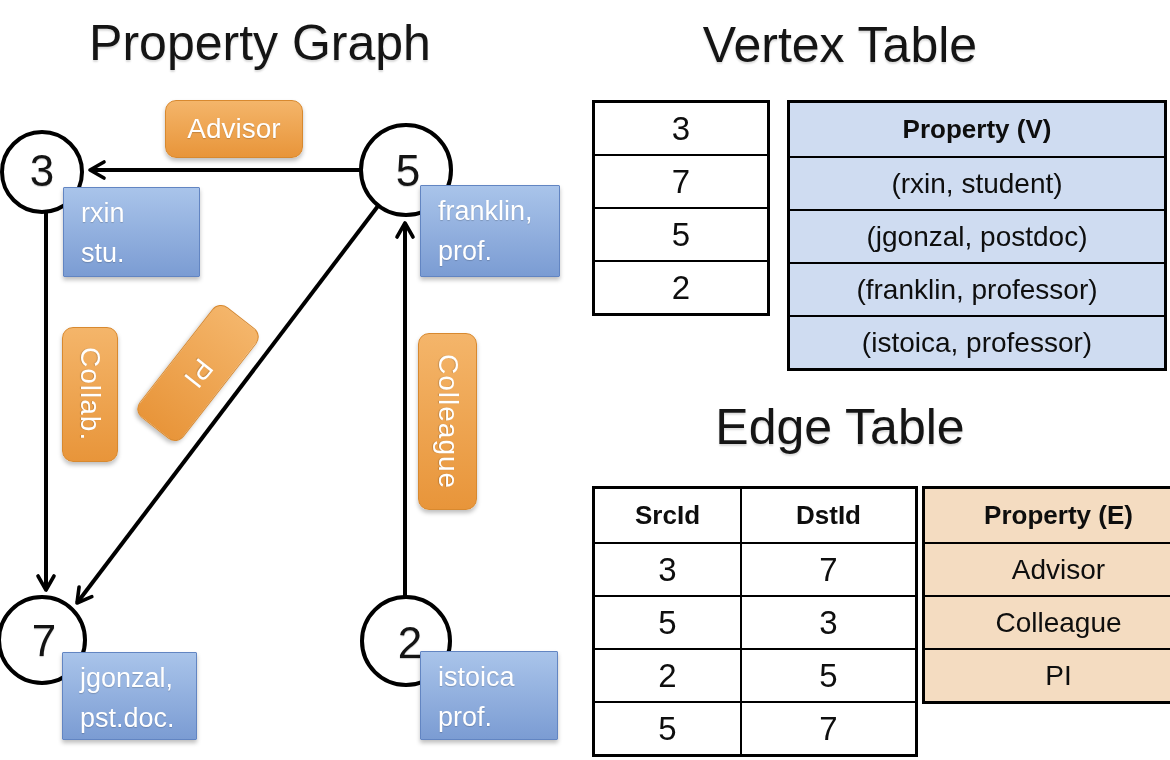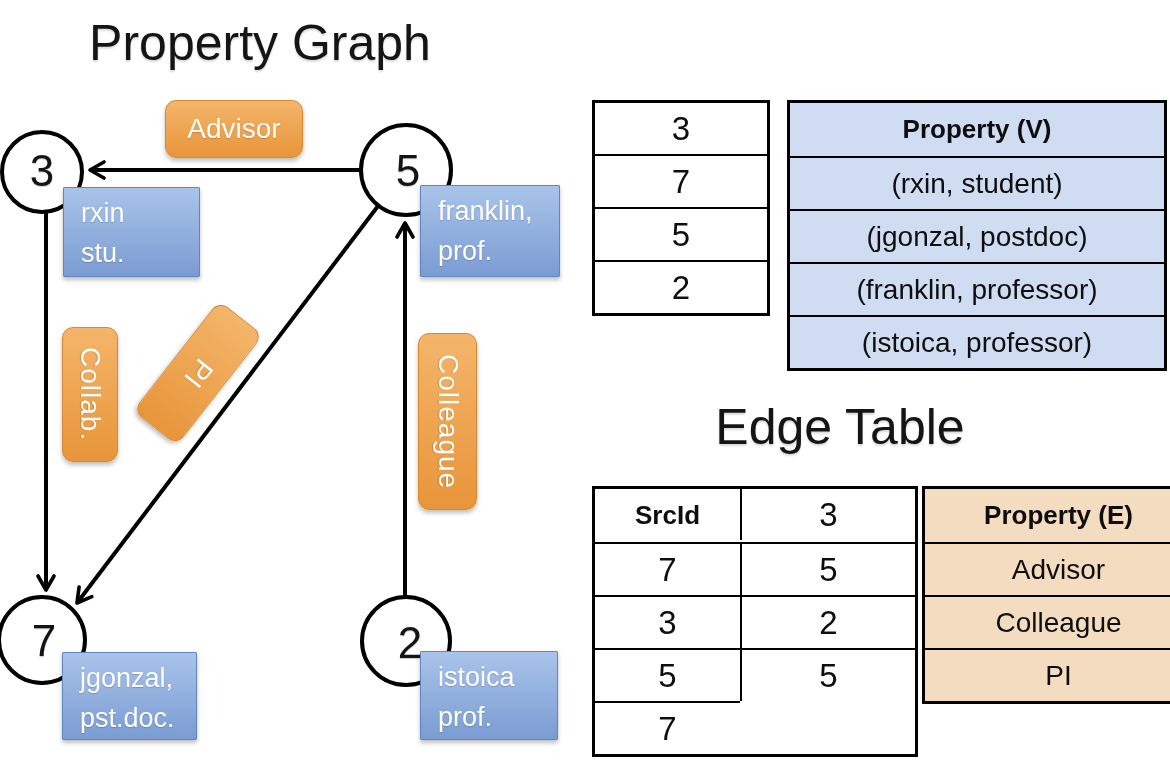--- a/index.html
+++ b/index.html
@@ -64,20 +64,21 @@
   .grid2 .cell{border-top:0;}
   .grid2 .cell:nth-child(even){border-left:2px solid #000;}
   .grid2 .cell:nth-child(n+3){border-top:2px solid #000;}
 </style>
 </head>
 <body>
 
 <div class="canvas">
 
   <div class="title graph-title">Property Graph</div>
+  <div class="title vertex-title">Vertex Table</div>
   <div class="title edge-title">Edge Table</div>
 
   <svg class="graph-svg" width="585" height="760" viewBox="0 0 585 760">
     <defs>
       <marker id="arrow" markerUnits="userSpaceOnUse" markerWidth="22" markerHeight="22" viewBox="0 0 22 22" refX="17" refY="11" orient="auto">
         <path d="M3,3 L17,11 L3,19" fill="none" stroke="#000" stroke-width="3.6" stroke-linecap="round" stroke-linejoin="round"></path>
       </marker>
     </defs>
     <line x1="361" y1="170" x2="90" y2="170" stroke="#000" stroke-width="4" marker-end="url(#arrow)"></line>
     <line x1="46" y1="212" x2="46" y2="590" stroke="#000" stroke-width="4" marker-end="url(#arrow)"></line>
@@ -127,20 +128,21 @@
   <div class="tbl blue-tbl" style="left:787px;top:100px;width:380px;">
     <div class="cell hdr">Property (V)</div>
     <div class="cell">(rxin, student)</div>
     <div class="cell">(jgonzal, postdoc)</div>
     <div class="cell">(franklin, professor)</div>
     <div class="cell">(istoica, professor)</div>
   </div>
 
   <div class="tbl grid2" style="left:592px;top:486px;width:326px;">
     <div class="cell hdr">SrcId</div>
+    <div class="cell hdr">DstId</div>
     <div class="cell num">3</div>
     <div class="cell num">7</div>
     <div class="cell num">5</div>
     <div class="cell num">3</div>
     <div class="cell num">2</div>
     <div class="cell num">5</div>
     <div class="cell num">5</div>
     <div class="cell num">7</div>
   </div>
 

